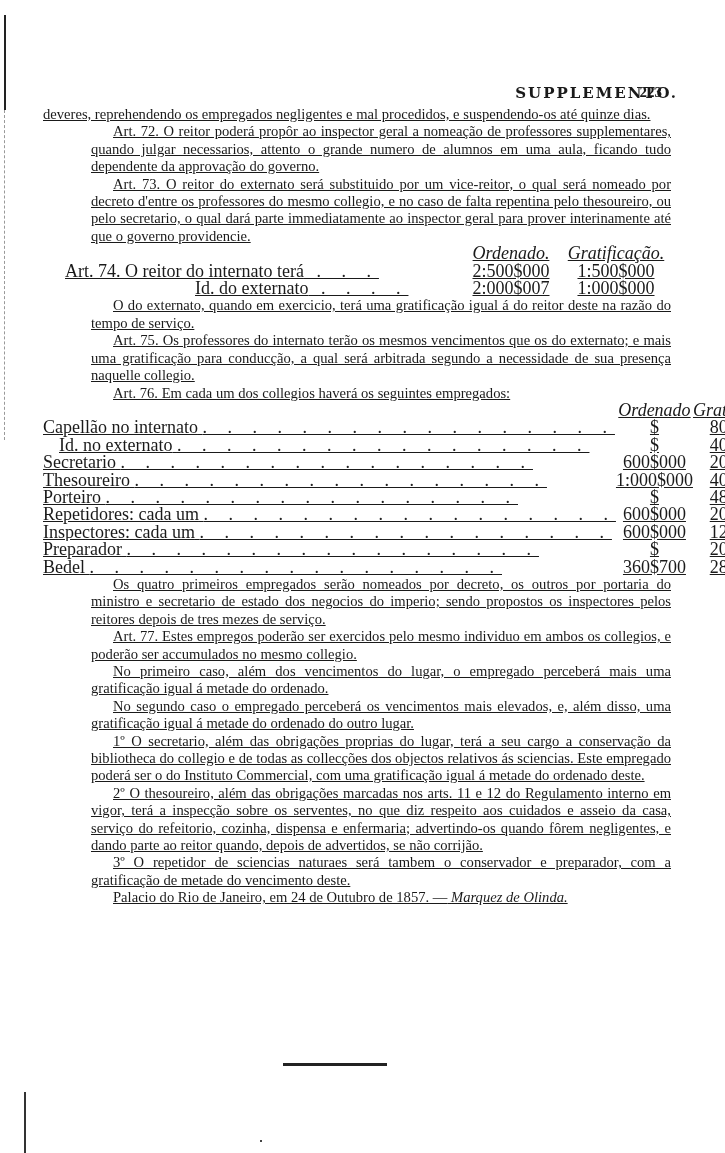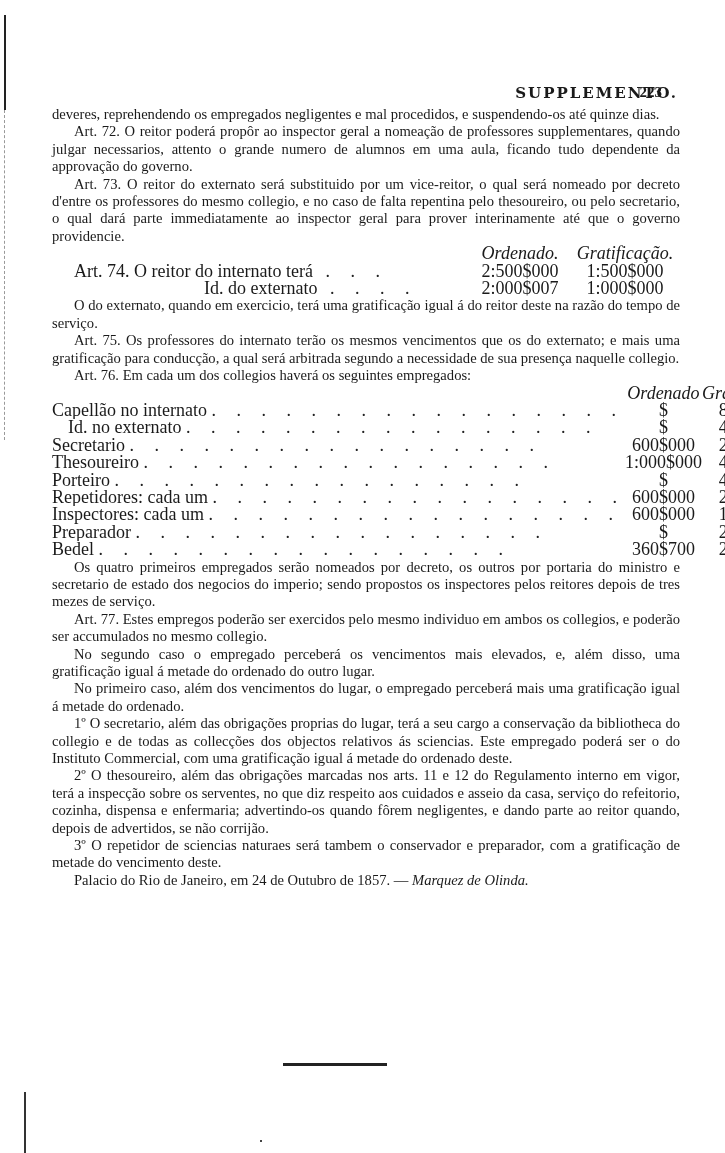--- a/index.html
+++ b/index.html
@@ -22,25 +22,25 @@
     position: absolute; top: 84px; left: 50px; width: 628px; height: 20px;
   }
   .running-title {
     position: absolute; left: 0; right: 0; text-align: right;
     font-family: "DejaVu Serif", serif; font-weight: bold; font-size: 15px; letter-spacing: 2px;
   }
   .page-number {
     position: absolute; right: 16px; top: 0; font-weight: bold; font-size: 15px;
   }
   .text {
-    position: absolute; left: 52px; width: 628px;
-    font-size: 14.6px; line-height: 17.4px; text-align: justify;
+    position: absolute; left: 43px; width: 628px;
+    font-size: 14.6px; line-height: 17.4px; text-align: justify; text-decoration: underline;
   }
   .p { margin: 0; }
-  .ind { text-indent: 22px; }
+  .ind { text-indent: 22px; margin-left: 48px; }
   .tbl { width: 100%; border-collapse: collapse; font-size: 18px; line-height: 17.4px; }
   .tbl td { padding: 0; white-space: nowrap; }
   .col-h { font-style: italic; text-align: center; }
   .num { text-align: center; width: 100px; }
   .num2 { text-align: center; width: 110px; }
   .dots { letter-spacing: 8px; color: #222; }
   .lead { overflow: hidden; }
   .sig { font-style: italic; }
   .rule {
     position: absolute; left: 283px; top: 1063px; width: 104px; height: 3px; background: #222;
@@ -138,22 +138,22 @@
     <tr>
           <td class="lead"><span>Bedel</span> <span class="dots">. . . . . . . . . . . . . . . . .</span></td>
           <td class="num">360$700</td>
           <td class="num2">288$000</td>
         </tr>
   </tbody>
     </table>
 
   <p class="p ind">Os quatro primeiros empregados serão nomeados por decreto, os outros por portaria do ministro e secretario de estado dos negocios do imperio; sendo propostos os inspectores pelos reitores depois de tres mezes de serviço.</p>
   <p class="p ind">Art. 77. Estes empregos poderão ser exercidos pelo mesmo individuo em ambos os collegios, e poderão ser accumulados no mesmo collegio.</p>
+  <p class="p ind">No primeiro caso, além dos vencimentos do lugar, o empregado perceberá mais uma gratificação igual á metade do ordenado.</p>
   <p class="p ind">No segundo caso o empregado perceberá os vencimentos mais elevados, e, além disso, uma gratificação igual á metade do ordenado do outro lugar.</p>
-  <p class="p ind">No primeiro caso, além dos vencimentos do lugar, o empregado perceberá mais uma gratificação igual á metade do ordenado.</p>
   <p class="p ind">1º O secretario, além das obrigações proprias do lugar, terá a seu cargo a conservação da bibliotheca do collegio e de todas as collecções dos objectos relativos ás sciencias. Este empregado poderá ser o do Instituto Commercial, com uma gratificação igual á metade do ordenado deste.</p>
   <p class="p ind">2º O thesoureiro, além das obrigações marcadas nos arts. 11 e 12 do Regulamento interno em vigor, terá a inspecção sobre os serventes, no que diz respeito aos cuidados e asseio da casa, serviço do refeitorio, cozinha, dispensa e enfermaria; advertindo-os quando fôrem negligentes, e dando parte ao reitor quando, depois de advertidos, se não corrijão.</p>
   <p class="p ind">3º O repetidor de sciencias naturaes será tambem o conservador e preparador, com a gratificação de metade do vencimento deste.</p>
   <p class="p ind"><span>Palacio do Rio de Janeiro, em 24 de Outubro de 1857. —</span> <span class="sig">Marquez de Olinda.</span></p>
 </div>
 
 <div class="rule"></div>
 <div class="speck" style="left:260px; top:1140px;"></div>
 
 </body></html>

